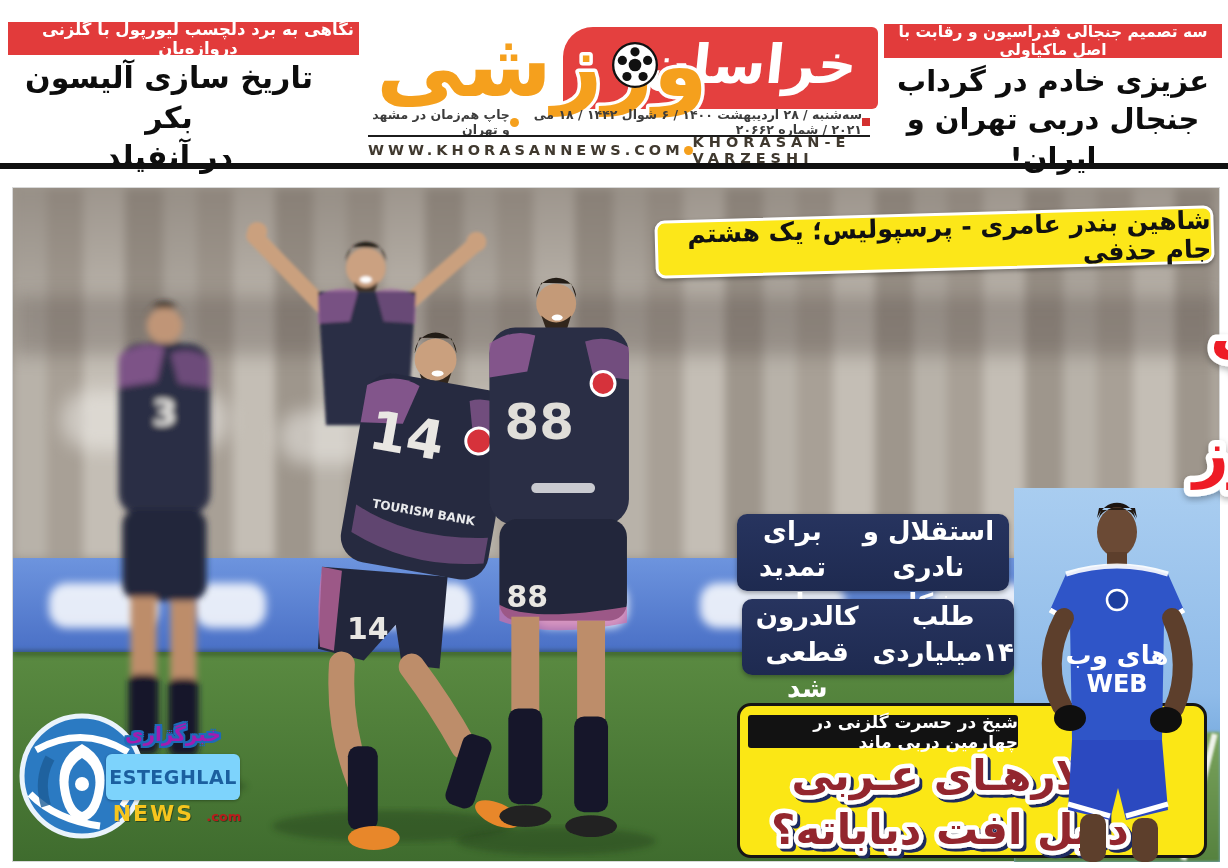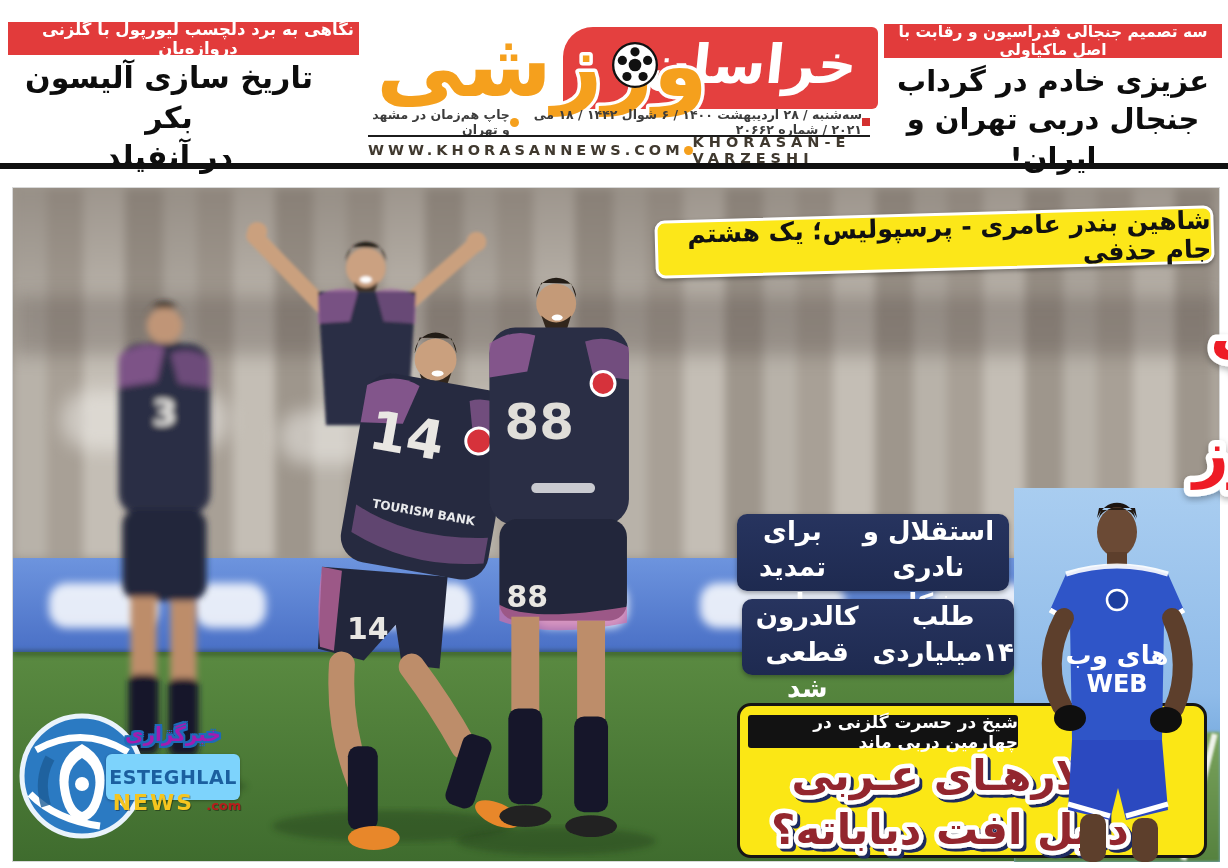--- a/index.html
+++ b/index.html
@@ -85,21 +85,21 @@
   
   .watermark{left:16px;top:696px;width:225px;height:168px;z-index:7;}
   .wm-ball-svg{position:absolute;left:0;top:14px;width:136px;height:136px;}
   .wm-agency{position:absolute;left:92px;top:26px;width:130px;text-align:center;color:#a21caf;
              font-weight:bold;font-size:20px;direction:rtl;
              text-shadow:-2px -2px 0 #1e6ab8,2px -2px 0 #1e6ab8,-2px 2px 0 #1e6ab8,2px 2px 0 #1e6ab8,
                           0 -2px 0 #1e6ab8,0 2px 0 #1e6ab8,-2px 0 0 #1e6ab8,2px 0 0 #1e6ab8;}
   .wm-pill{position:absolute;left:90px;top:58px;width:134px;height:46px;background:#7dd3fc;border-radius:6px;
            display:flex;align-items:center;justify-content:center;color:#1b5f9f;font-weight:bold;
            font-size:19px;letter-spacing:.5px;box-shadow:0 1px 3px rgba(0,0,0,.3);}
-  .wm-news-row{position:absolute;left:96px;top:94px;width:130px;display:flex;align-items:baseline;
+  .wm-news-row{position:absolute;left:96px;top:105px;width:130px;display:flex;align-items:baseline;
                justify-content:center;gap:12px;}
   .wm-news{color:#f6c51e;font-weight:bold;font-size:22px;letter-spacing:2px;
            text-shadow:1px 1px 0 rgba(0,0,0,.35);}
   .wm-com{color:#b91c1c;font-weight:bold;font-size:13px;text-shadow:1px 1px 0 rgba(0,0,0,.35);}
 </style>
 </head>
 <body>
 
 <div class="page">
 

